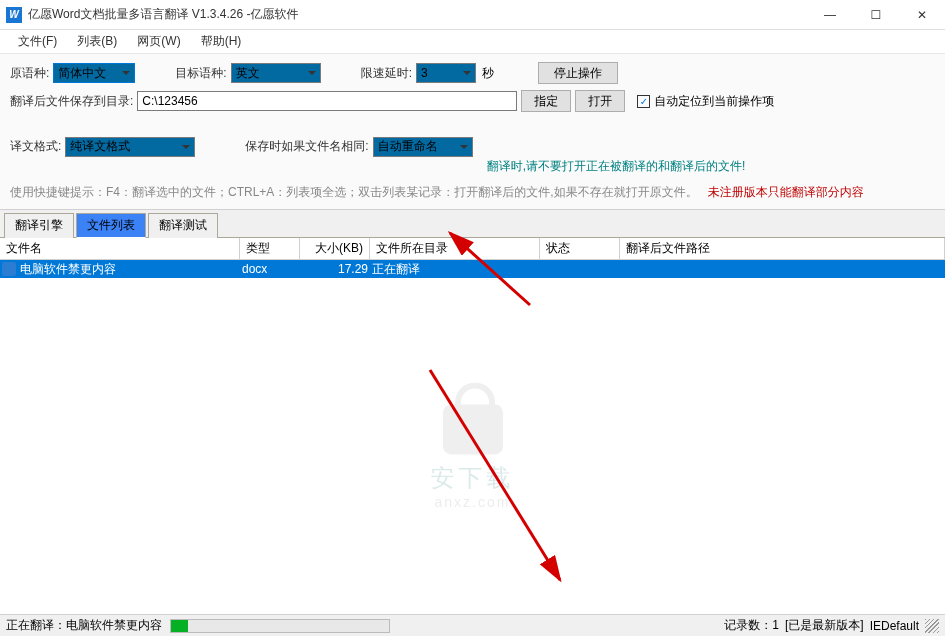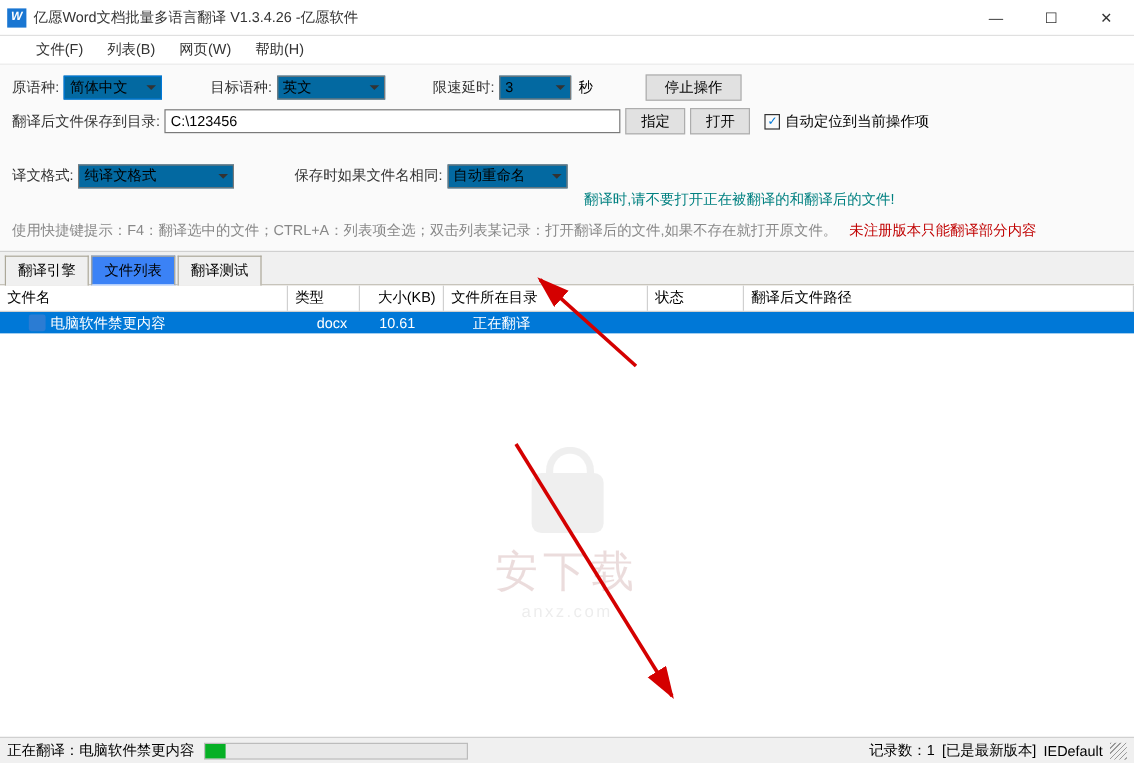--- a/index.html
+++ b/index.html
@@ -3,21 +3,21 @@
 <meta charset="utf-8">
 <style>
 * { box-sizing: border-box; margin: 0; padding: 0; font-family: "Microsoft YaHei", "SimSun", Arial, sans-serif; font-size: 12px; }
 body { background: #fff; width: 945px; height: 636px; overflow: hidden; position: relative; }
 
 .titlebar { height: 30px; background: #fff; border-bottom: 1px solid #e0e0e0; display: flex; align-items: center; padding-left: 6px; }
 .titlebar .logo { width: 16px; height: 16px; background: #1976d2; color: #fff; font-weight: bold; font-size: 10px; display: flex; align-items: center; justify-content: center; margin-right: 6px; font-style: italic; }
 .titlebar .title { flex: 1; font-size: 12px; color: #333; }
 .titlebar .win-btn { width: 46px; height: 30px; display: flex; align-items: center; justify-content: center; color: #333; }
 
-.menubar { height: 24px; background: #fff; display: flex; align-items: center; padding-left: 20px; border-bottom: 1px solid #e8e8e8; }
+.menubar { height: 24px; background: #fff; display: flex; align-items: center; padding-left: 8px; border-bottom: 1px solid #e8e8e8; }
 .menubar .menu-item { padding: 3px 10px; color: #333; }
 
 .toolbar-area { background: #fafafa; padding: 8px 10px 4px 10px; border-bottom: 1px solid #d0d0d0; }
 .row { display: flex; align-items: center; margin-bottom: 6px; min-height: 22px; }
 .row label { color: #333; margin-right: 4px; }
 .select { height: 20px; border: 1px solid #7a7a7a; background: #0369a1; padding: 0 18px 0 4px; position: relative; display: inline-flex; align-items: center; min-width: 60px; }
 .select::after { content: ""; position: absolute; right: 4px; top: 7px; border: 4px solid transparent; border-top-color: #333; }
 .select.blue { border-color: #0078d7; }
 .text-input { height: 20px; border: 1px solid #7a7a7a; background: #fff; padding: 0 4px; }
 .btn { height: 22px; border: 1px solid #adadad; background: #e1e1e1; padding: 0 12px; display: inline-flex; align-items: center; justify-content: center; margin-left: 4px; }
@@ -29,37 +29,37 @@
 .gray-text { color: #888; }
 
 .tabs { display: flex; border-bottom: 1px solid #aca899; background: #f0f0f0; padding-left: 4px; padding-top: 2px; }
 .tab { padding: 3px 10px; border: 1px solid #aca899; border-bottom: none; background: #f0f0f0; margin-right: 2px; position: relative; top: 1px; }
 .tab.active { background: #3b82f6; border-bottom: 1px solid #fff; }
 
 .table-area { background: #fff; }
 .table-header { display: flex; background: #fff; border-bottom: 1px solid #d0d0d0; height: 22px; }
 .table-header .col { border-right: 1px solid #d0d0d0; padding: 3px 6px; display: flex; align-items: center; }
 .table-row { display: flex; height: 18px; background: #0078d7; color: #fff; }
-.table-row .cell { padding: 1px 24px; display: flex; align-items: center; overflow: hidden; white-space: nowrap; }
+.table-row .cell { padding: 1px 2px; display: flex; align-items: center; overflow: hidden; white-space: nowrap; }
 .table-row.selected { background: #0078d7; color: #fff; }
 .file-icon { width: 14px; height: 14px; background: #2b7cd3; margin-right: 4px; border-radius: 2px; display: inline-block; }
 
 .col-name { width: 240px; }
 .col-type { width: 60px; }
 .col-size { width: 70px; text-align: center; justify-content: flex-end; }
 .col-dir { width: 170px; }
 .col-status { width: 80px; }
 .col-out { flex: 1; }
 
 .table-body-empty { height: 380px; background: #fff; position: relative; }
 
 .watermark { position: absolute; left: 50%; top: 50%; transform: translate(-50%, -60%); opacity: 0.15; text-align: center; pointer-events: none; }
 .watermark .lock { width: 60px; height: 50px; background: #999; border-radius: 8px; margin: 0 auto 8px; position: relative; }
 .watermark .lock::before { content: ""; position: absolute; top: -22px; left: 12px; width: 28px; height: 28px; border: 6px solid #999; border-bottom: none; border-radius: 20px 20px 0 0; }
-.watermark .txt1 { font-size: 36px; color: #7f1d1d; letter-spacing: 4px; }
+.watermark .txt1 { font-size: 24px; color: #0f766e; letter-spacing: 4px; }
 .watermark .txt2 { font-size: 14px; color: #888; letter-spacing: 2px; }
 
 .arrow { position: absolute; pointer-events: none; }
 
 .statusbar { position: absolute; bottom: 0; left: 0; right: 0; height: 22px; background: #f0f0f0; border-top: 1px solid #d0d0d0; display: flex; align-items: center; padding: 0 6px; }
 .statusbar .progress { flex: 0 0 220px; height: 14px; border: 1px solid #bcbcbc; margin: 0 8px; position: relative; background: #e8e8e8; }
 .statusbar .progress .bar { position: absolute; left: 0; top: 0; bottom: 0; width: 8%; background: #06b025; }
 .statusbar .right { margin-left: auto; display: flex; align-items: center; gap: 6px; }
 .resize-grip { width: 14px; height: 14px; background: repeating-linear-gradient(135deg, #999 0 1px, transparent 1px 3px); }
 </style>
@@ -148,21 +148,21 @@
     <div class="col col-dir">文件所在目录</div>
     <div class="col col-status">状态</div>
     <div class="col col-out">翻译后文件路径</div>
   </div>
   <div class="table-row selected">
     <div class="cell col-name">
         <span class="file-icon"></span>
         <span>电脑软件禁更内容</span>
       </div>
     <div class="cell col-type">docx</div>
-    <div class="cell col-size">10.61</div>
+    <div class="cell col-size">17.29</div>
     <div class="cell col-status">正在翻译</div>
     <div class="cell col-out"></div>
   </div>
   <div class="table-body-empty">
     <div class="watermark">
       <div class="lock"></div>
       <div class="txt1">安下载</div>
       <div class="txt2">anxz.com</div>
     </div>
   </div>

